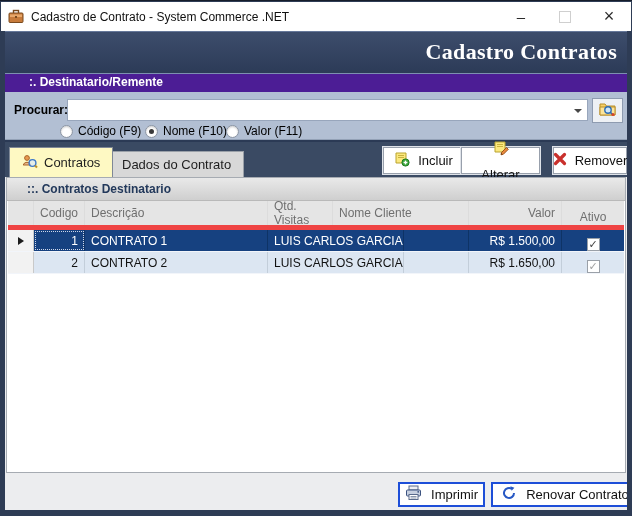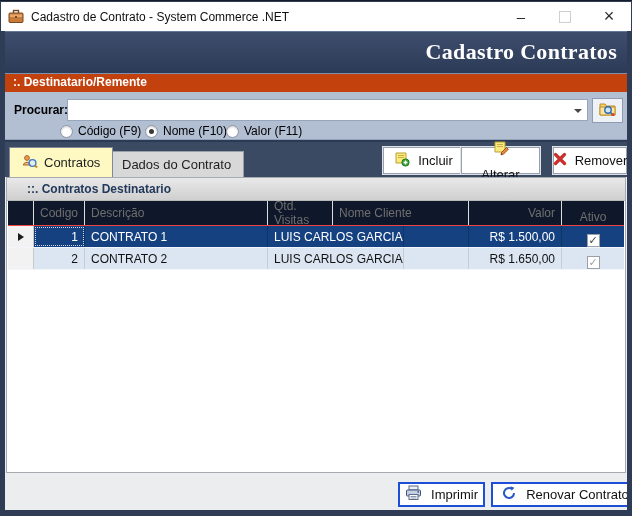--- a/index.html
+++ b/index.html
@@ -15,21 +15,21 @@
   .win-btn.maximize{color:#c9c9c9;}
   .max-box{width:10px;height:10px;border:1px solid #cfcfcf;display:block;}
   .win-btn.close{font-size:18px;}
 
   
   .content{position:absolute;top:30px;left:5px;right:5px;bottom:6px;background:#ECEDEF;overflow:hidden;}
 
   .banner{position:absolute;top:0;left:0;right:0;height:42px;background:linear-gradient(#3D4D6C,#2C3B57);border-top:1px solid #66789A;box-sizing:border-box;}
   .banner-title{position:absolute;right:10px;top:7px;font-family:"Liberation Serif",serif;font-weight:bold;font-size:22px;color:#ffffff;letter-spacing:.3px;}
 
-  .dest-bar{position:absolute;top:42px;left:0;right:0;height:19px;background:#c2410c;border-top:1px solid #7D90B0;color:#ffffff;font-size:12px;font-weight:bold;line-height:17px;padding-left:8px;box-sizing:border-box;}
+  .dest-bar{position:absolute;top:42px;left:0;right:0;height:19px;background:#4c1d95;border-top:1px solid #7D90B0;color:#ffffff;font-size:12px;font-weight:bold;line-height:17px;padding-left:24px;box-sizing:border-box;}
 
   
   .search-panel{position:absolute;top:61px;left:0;right:0;height:48px;background:#B2BFD3;border-bottom:1px solid #93A1B6;box-sizing:border-box;}
   .search-label{position:absolute;left:9px;top:11px;font-size:12px;font-weight:bold;color:#000;}
   .combo{position:absolute;left:62px;top:7px;width:521px;height:22px;background:#fff;border:1px solid #98A6BC;box-sizing:border-box;}
   .combo-input{position:absolute;top:1px;left:2px;right:18px;bottom:1px;border:0;outline:0;padding:0 2px;font:12px "Liberation Sans",sans-serif;background:transparent;}
   .combo-arrow{position:absolute;right:5px;top:9px;width:0;height:0;border-left:4px solid transparent;border-right:4px solid transparent;border-top:4px solid #474747;}
   .search-btn{position:absolute;left:587px;top:6px;width:31px;height:25px;background:#EEF1F5;border:1px solid #8E9BB0;display:flex;align-items:center;justify-content:center;box-sizing:border-box;}
   .radio-item{position:absolute;top:32px;display:flex;align-items:center;gap:5px;font-size:12px;color:#000;}
   .radio-codigo{left:55px;} .radio-nome{left:140px;} .radio-valor{left:221px;}
@@ -43,21 +43,21 @@
   .tab.inactive{left:104px;height:26px;background:#D8D8D8;border:1px solid #9aa0a8;border-bottom:0;}
   .strip-btn{position:absolute;top:5px;height:27px;background:#ffffff;border:1px solid #98A0AC;display:flex;align-items:center;justify-content:center;gap:8px;font-size:13px;color:#111;box-sizing:border-box;box-shadow:0 0 0 1px #dfe3e9;}
   .btn-incluir{left:378px;width:81px;}
   .btn-alterar{left:456px;width:79px;flex-direction:column;}
   .btn-remover{left:548px;width:74px;}
 
   
   .panel{position:absolute;top:146px;left:1px;width:620px;height:296px;background:#ffffff;border:1px solid #A6ABB2;box-sizing:border-box;}
   .group-bar{height:22px;background:linear-gradient(#E9E9E9,#CFCFCF);border-bottom:1px solid #B9B9B9;font-size:12px;font-weight:bold;color:#23395B;line-height:22px;padding-left:20px;}
   .grid{position:absolute;top:23px;left:1px;right:1px;}
-  .grid-header{display:flex;height:24px;background:#0f172a;border-bottom:1px solid #ef4444;color:#6F6F6F;font-size:12px;}
+  .grid-header{display:flex;height:24px;background:#e5e5e5;border-bottom:5px solid #ef4444;color:#6F6F6F;font-size:12px;}
   .gh-cell{border-right:1px solid #DCDCDC;display:flex;align-items:center;padding:0 6px;box-sizing:border-box;}
   .grid-row{display:flex;height:21px;font-size:12px;color:#111;border-bottom:1px solid #F2F5FA;}
   .grid-row.alt{background:#DCE6F2;}
   .grid-row.selected{background:#164180;color:#fff;}
   .cell{display:flex;align-items:center;padding:0 6px;box-sizing:border-box;border-right:1px solid rgba(150,160,175,.35);white-space:nowrap;overflow:hidden;}
   .grid-row.selected .cell{border-right-color:#0e3366;}
   .selector-cell{background:#F2F2F2;border-right:1px solid #C9C9C9;display:flex;align-items:center;justify-content:center;box-sizing:border-box;}
   .row-arrow{width:0;height:0;border-top:4px solid transparent;border-bottom:4px solid transparent;border-left:6px solid #1b1b1b;}
   .c-sel{width:26px;} .c-cod{width:51px;justify-content:flex-end;} .c-desc{width:183px;}
   .c-nome{width:136px;} .c-qtd{width:65px;} .c-val{width:93px;justify-content:flex-end;} .c-atv{flex:1;justify-content:center;margin-top:7px;}

